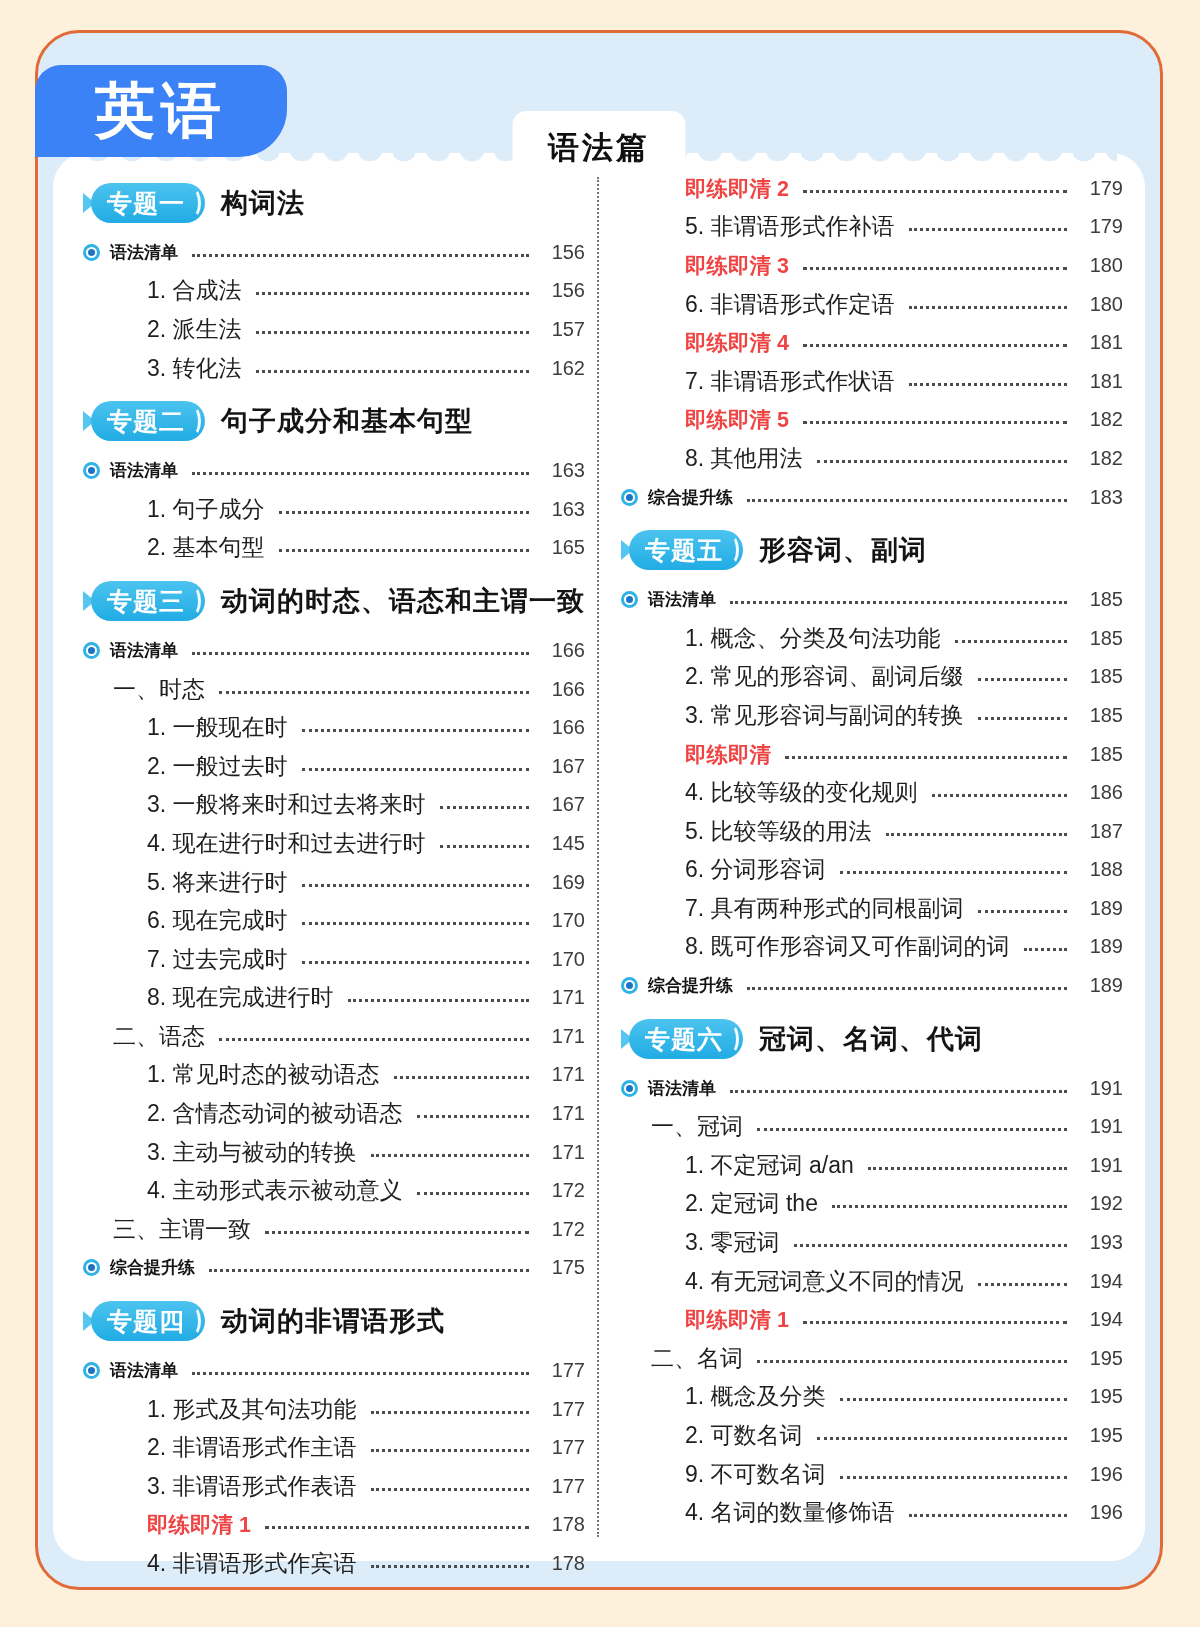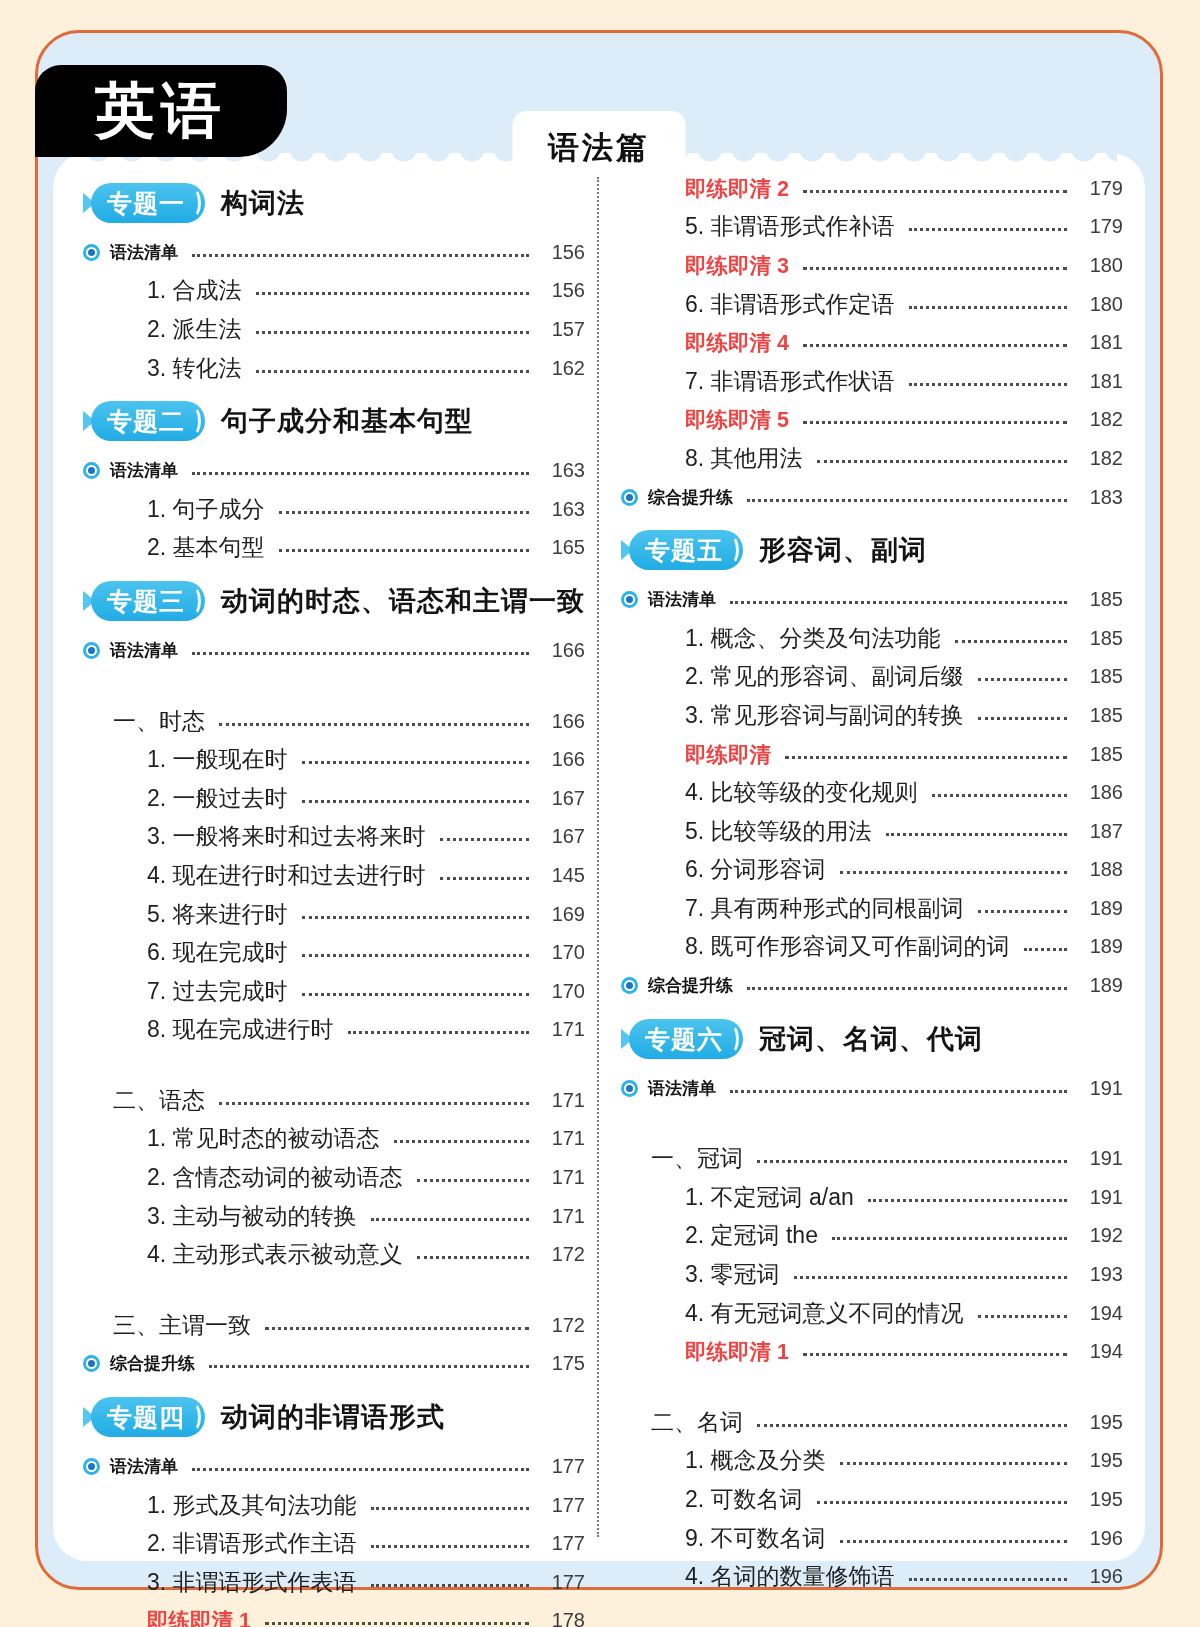--- a/index.html
+++ b/index.html
@@ -12,21 +12,21 @@
   .card{
     position:absolute;left:35px;top:30px;width:1128px;height:1560px;
     box-sizing:border-box;
     background:#dcecf8;
     border:3px solid #e06b38;
     border-radius:44px;
   }
   
   .subject-badge{
     position:absolute;left:-3px;top:32px;width:252px;height:92px;
-    background:#000000;
+    background:#3b82f6;
     border-radius:26px 26px 48px 0;
     display:flex;align-items:center;justify-content:center;
     z-index:6;
   }
   .subject-badge .subject{
     color:#ffffff;font-weight:bold;font-size:60px;letter-spacing:6px;
     font-family:"Liberation Sans","DejaVu Sans",sans-serif;
   }
   
   .panel{
@@ -98,21 +98,21 @@
   }
   .row.group .lbl,.row.item .lbl{
     font-size:23px;color:#1f1f1f;
     font-family:Liberation Sans, sans-serif;
     text-align:center;
   }
   .row.practice .lbl{
     font-size:21.5px;font-weight:bold;color:#ef4444;
     font-family:"Liberation Sans","DejaVu Sans",sans-serif;
   }
-  .row.group{padding-left:30px;margin-top:32px;}
+  .row.group{padding-left:30px;}
   .row.item{padding-left:64px;}
   .row.practice{padding-left:64px;}
   .dots{
     flex:1 1 auto;min-width:18px;height:0;
     border-bottom:3px dotted #4c4c4c;
     margin:0 10px 0 14px;position:relative;top:3px;
   }
   .pg{
     flex:none;width:46px;text-align:right;
     font-size:20px;color:#3c3c3c;

